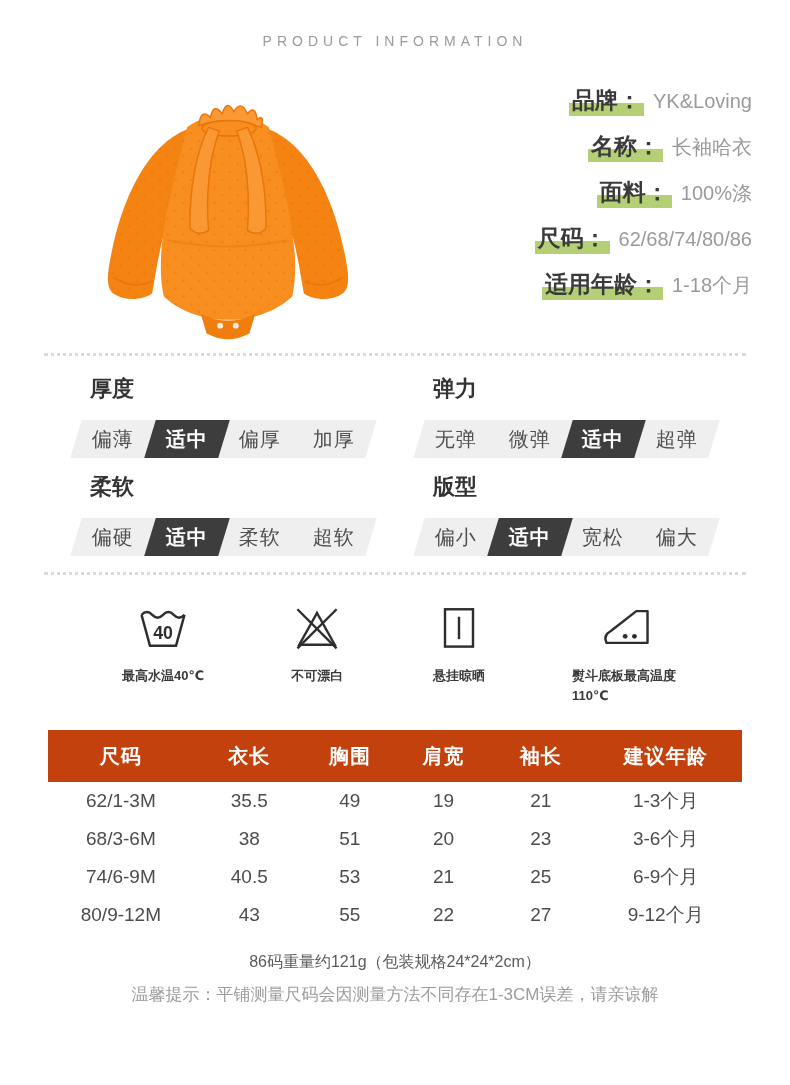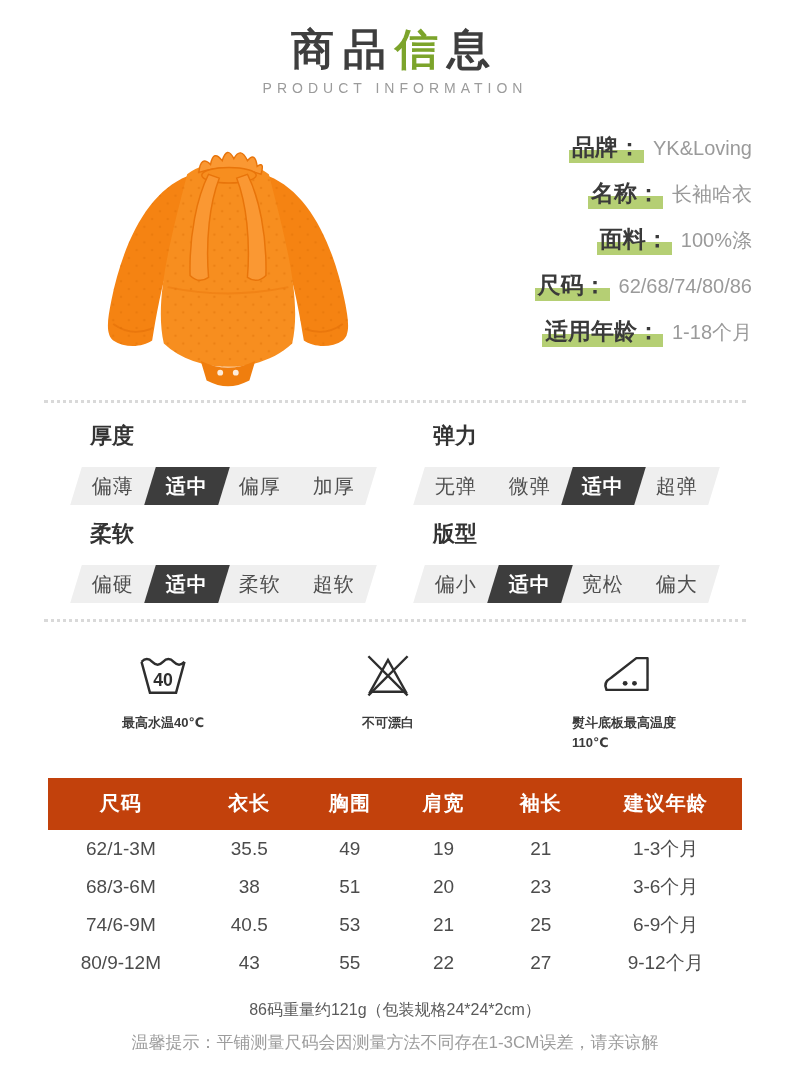--- a/index.html
+++ b/index.html
@@ -54,21 +54,20 @@
   .footer { text-align:center; margin-top:18px; }
   .weight-note { font-size:16px; color:#5a5a5a; }
   .tip-note { margin-top:10px; font-size:17px; color:#9c9c9c; }
 </style>
 </head>
 <body>
 
 <div class="page">
 
   <div class="header">
-    <div class="title"><span>商品</span><span class="green">信</span><span>息</span></div>
     <div class="subtitle">PRODUCT INFORMATION</div>
   </div>
 
   <div class="product-section">
     <div class="product-image-wrap">
       <svg viewBox="0 0 340 290" width="340" height="282">
         <defs>
           <pattern id="eyelet" width="16" height="16" patternUnits="userSpaceOnUse">
             <circle cx="4" cy="4" r="1.3" fill="#db6d06" opacity="0.4"></circle>
             <circle cx="12" cy="12" r="1.3" fill="#db6d06" opacity="0.4"></circle>
@@ -197,20 +196,29 @@
           <svg viewBox="0 0 60 60" width="58" height="56">
             <path d="M30,15 L49,49 L11,49 Z" fill="none" stroke="#2e2e2e" stroke-width="2.6"></path>
             <path d="M9,11 L51,53 M51,11 L9,53" stroke="#2e2e2e" stroke-width="2.6" fill="none"></path>
           </svg>
         </div>
         <div class="care-label">不可漂白</div>
       </div>
       <div class="care-item">
         <div class="care-icon">
           <svg viewBox="0 0 60 60" width="58" height="56">
+            <rect x="15" y="11" width="30" height="40" fill="none" stroke="#2e2e2e" stroke-width="2.6"></rect>
+            <line x1="30" y1="19" x2="30" y2="43" stroke="#2e2e2e" stroke-width="2.6"></line>
+          </svg>
+        </div>
+        <div class="care-label">悬挂晾晒</div>
+      </div>
+      <div class="care-item">
+        <div class="care-icon">
+          <svg viewBox="0 0 60 60" width="58" height="56">
             <path d="M8,47 Q4,39 13,34 L40,13 L52,13 L52,47 Z" fill="none" stroke="#2e2e2e" stroke-width="2.6" stroke-linejoin="round"></path>
             <circle cx="28" cy="40" r="2.6" fill="#2e2e2e"></circle>
             <circle cx="38" cy="40" r="2.6" fill="#2e2e2e"></circle>
           </svg>
         </div>
         <div class="care-label">熨斗底板最高温度110℃</div>
       </div>
     </div>
 
   <div class="size-table-wrap">

